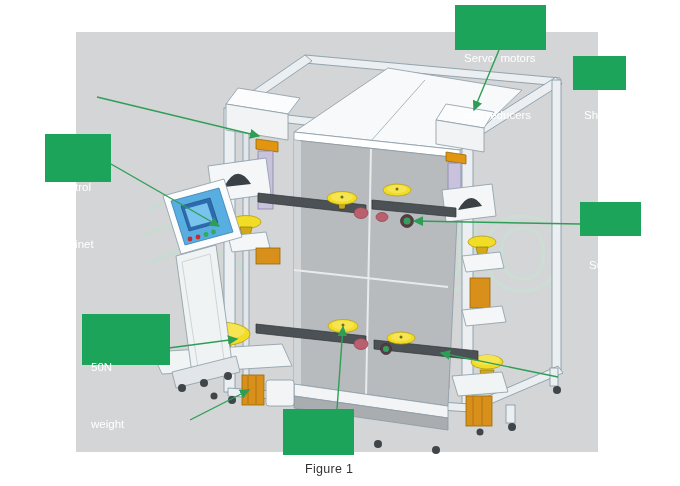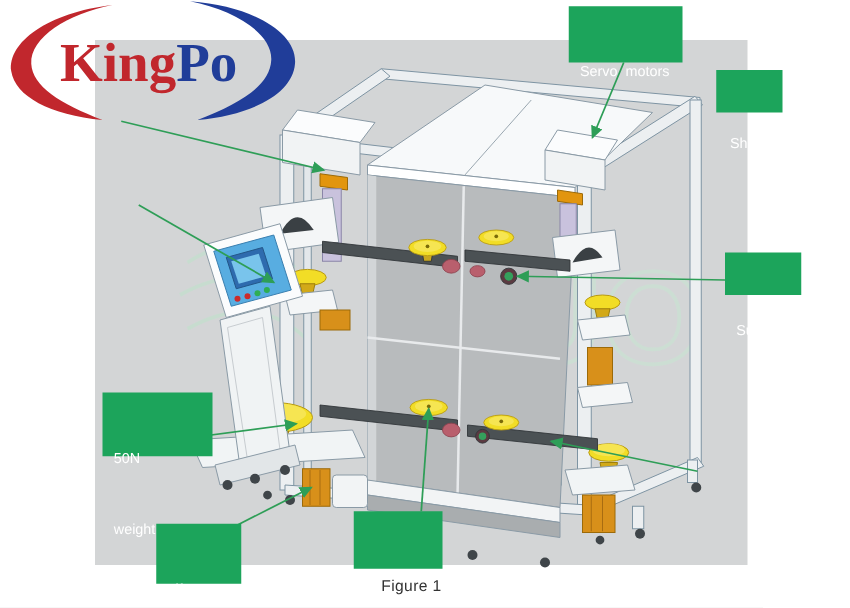--- a/index.html
+++ b/index.html
@@ -174,43 +174,37 @@
     <line x1="580" y1="224" x2="414" y2="221" marker-end="url(#ah)"></line>
     <line x1="558" y1="377" x2="441" y2="353" marker-end="url(#ah)"></line>
     <line x1="146" y1="351" x2="237" y2="339" marker-end="url(#ah)"></line>
     <line x1="190" y1="420" x2="249" y2="390" marker-end="url(#ah)"></line>
     <line x1="337" y1="409" x2="343" y2="327" marker-end="url(#ah)"></line>
   </g>
 </svg>
 
 <div class="callout" style="left:455px;top:5px;width:91px;height:45px;">
   <div>Servo  motors</div>
+  <div>and reducers</div>
 </div>
 <div class="callout" style="left:573px;top:56px;width:53px;height:34px;padding-top:12px;padding-left:11px;">
   <div>Shaft</div>
+</div>
+<div class="callout" style="left:45px;top:134px;width:66px;height:48px;">
+  <div>Control</div>
+  <div>Cabinet</div>
 </div>
 <div class="callout" style="left:580px;top:202px;width:61px;height:34px;padding-top:16px;">
   <div>Sucker</div>
 </div>
 <div class="callout" style="left:82px;top:314px;width:88px;height:51px;">
   <div>50N</div>
   <div>weight</div>
 </div>
-<div class="callout" style="left:125px;top:419px;width:68px;height:48px;">
-  <div>Lift</div>
-  
-</div>
 <div class="callout" style="left:283px;top:409px;width:71px;height:46px;">
   <div>Cabinet</div>
   
 </div>
 
-<div id="logo">
-  <svg viewBox="0 0 238 97" width="238" height="97">
-    <path d="M88,4 C36,10 4,34 7,57 C10,77 38,92 80,96 C46,83 24,69 23,51 C22,30 52,11 88,4 Z" fill="#C1272D"></path>
-    <path d="M150,1 C202,5 236,27 234,51 C232,75 200,92 156,96 C192,82 214,68 215,48 C216,27 186,8 150,1 Z" fill="#203D99"></path>
-    <text x="46" y="65" font-family="Liberation Serif, serif" font-weight="bold" font-size="44"><tspan fill="#C1272D">King</tspan><tspan fill="#203D99">Po</tspan></text>
-  </svg>
-</div>
 
 <div id="figure-caption">Figure 1</div>
 
 </div>
 
 </body></html>

